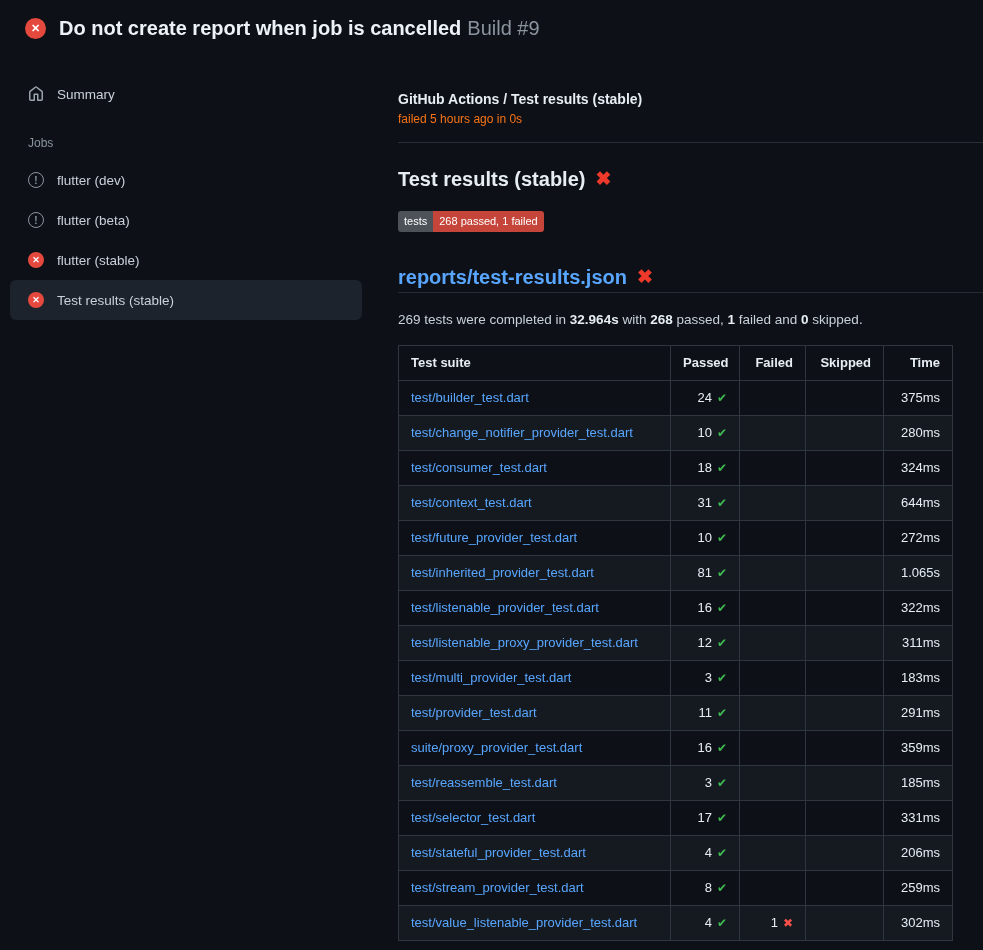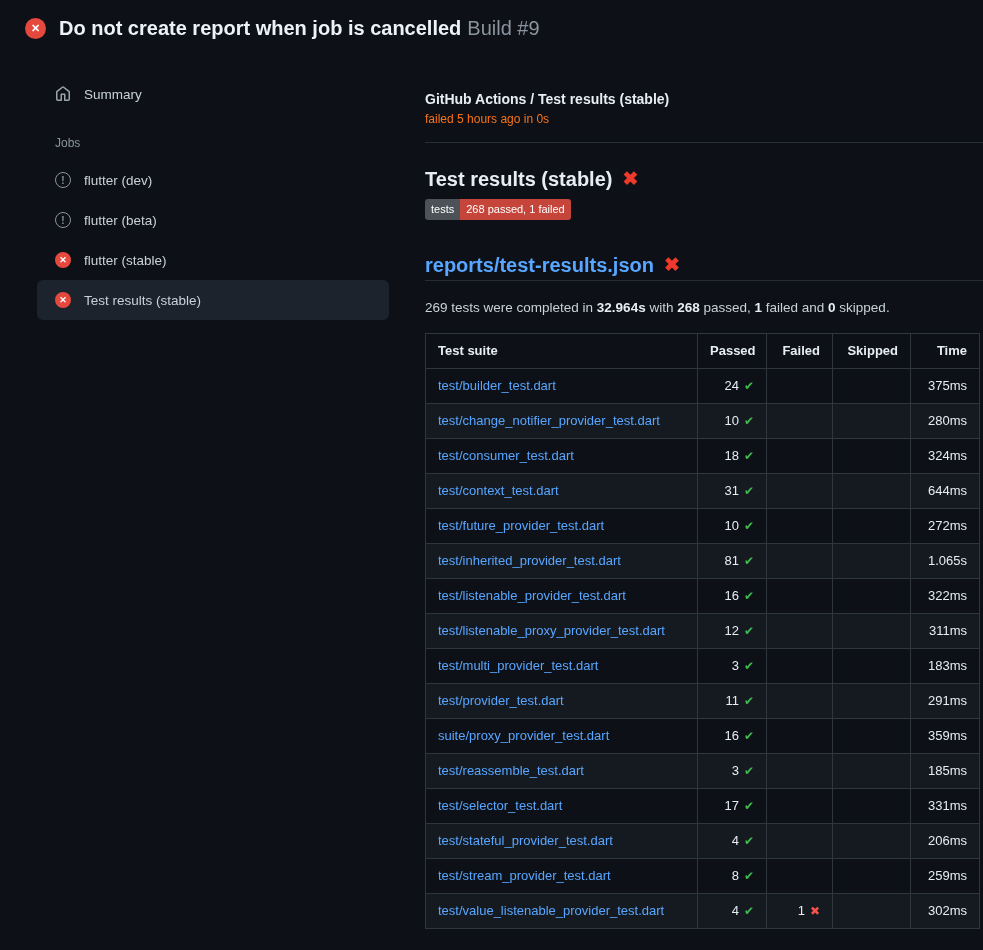--- a/index.html
+++ b/index.html
@@ -32,21 +32,21 @@
     font-size: 10px; font-weight: 700; flex: none;
   }
   .home-icon svg { display: block; fill: #9ba3ad; }
   .x-big { color: #ee392b; font-size: 19px; font-weight: 700; margin-left: 10px; }
   .mark { margin-left: 5px; font-size: 12px; }
   .mark.ok  { color: #3fb950; }
   .mark.bad { color: #f85149; }
 
   
   .layout { display: flex; align-items: flex-start; }
-  aside { width: 374px; flex: none; padding: 17px 12px 0 10px; margin-left: 27px; }
+  aside { width: 374px; flex: none; padding: 17px 12px 0 10px; }
   main  { flex: 1; padding: 34px 0 0 24px; min-width: 0; }
 
   
   .side-item {
     display: flex; align-items: center; gap: 13px;
     height: 40px; padding: 0 12px 0 18px; border-radius: 6px;
     font-size: 13.5px; color: #c9d1d9; cursor: pointer;
   }
   .side-item.selected { background: #1c232c; }
   .side-item span.lbl { white-space: nowrap; }
@@ -57,21 +57,21 @@
 
   
   .breadcrumb { font-size: 14px; font-weight: 700; color: #e6edf3; }
   .status-line { font-size: 12px; color: #f97316; margin-top: 5px; }
   .divider { border: 0; border-top: 1px solid #272e38; margin: 16px 0 0; }
 
   .check-title {
     margin: 22px 0 0; font-size: 20px; font-weight: 700; color: #e6edf3;
     display: flex; align-items: center; line-height: 28px;
   }
-  .badge { display: inline-flex; margin-top: 6px; font-size: 11px; line-height: 1;
+  .badge { display: inline-flex; margin-top: 18px; font-size: 11px; line-height: 1;
            border-radius: 3px; overflow: hidden; color: #fff; }
   .badge .badge-left  { background: #4c5258; padding: 5px 6px; }
   .badge .badge-right { background: #c6453a; padding: 5px 6px; text-align: center; }
 
   .report-title {
     margin: 32px 0 0; font-size: 20px; font-weight: 700; line-height: 26px;
     display: flex; align-items: center;
     padding-bottom: 2px; border-bottom: 1px solid #262c36;
   }
   .report-title a { color: #58a6ff; text-decoration: none; }

